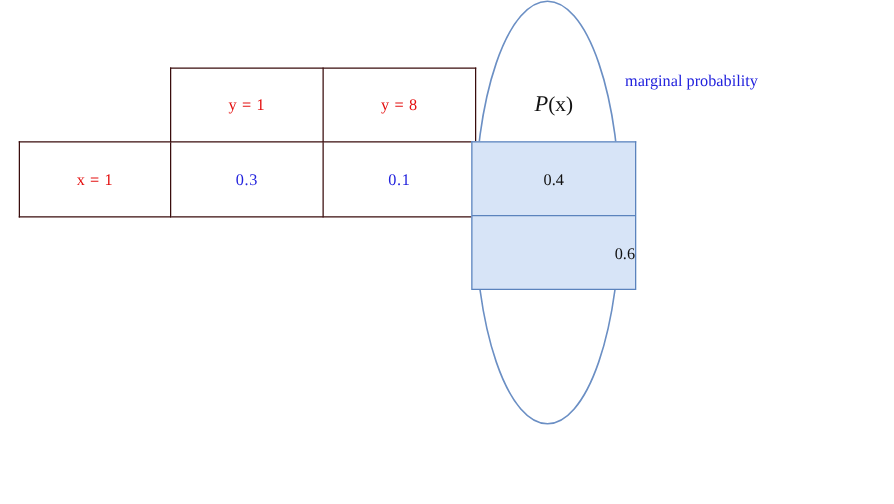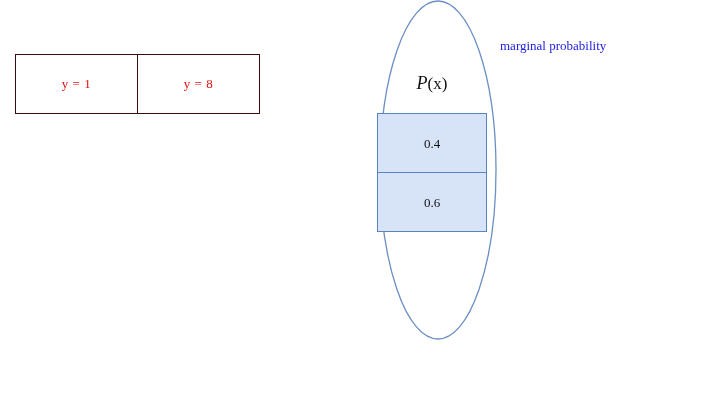--- a/index.html
+++ b/index.html
@@ -59,21 +59,21 @@
   .cell-prob {
     color: #2222dd;
     letter-spacing: 0.5px;
   }
 
   
   .marg-col {
     position: absolute;
     left: 377px;
     top: 54px;
-    width: 110px;
+    width: 132px;
   }
   .marg-head {
     height: 59px;
     line-height: 59px;
     text-align: center;
     color: #111111;
     font-size: 17px;
     background: transparent;
   }
   .marg-head .pvar {
@@ -91,27 +91,28 @@
     color: #111111;
     background: #d7e4f7;
     border: 1px solid #5b83bd;
     border-bottom: none;
     box-sizing: border-box;
   }
   .marg-cell:last-child {
     border-bottom: 1px solid #5b83bd;
     height: 60px;
     line-height: 60px;
+    text-align: right;
   }
 
   
   .annotation {
     position: absolute;
     left: 500px;
-    top: 38px;
+    top: 57px;
     color: #2222dd;
     font-size: 13px;
     white-space: nowrap;
   }
 </style>
 </head>
 <body>
 
 <div id="canvas">
 
@@ -119,20 +120,25 @@
     <ellipse cx="438" cy="170" rx="58" ry="169" fill="none" stroke="#6b8fc4" stroke-width="1.3"></ellipse>
   </svg>
 
   <table class="jtable">
     <tbody>
       <tr class="row-head">
         <td class="cell-blank"></td>
         <td class="cell-head col-val">y = 1</td>
         <td class="cell-head col-val">y = 8</td>
       </tr>
+      <tr class="row-body">
+        <td class="cell-rowlabel col-label">x = 1</td>
+        <td class="cell-prob col-val">0.3</td>
+        <td class="cell-prob col-val">0.1</td>
+      </tr>
     </tbody>
   </table>
 
   <div class="marg-col">
     <div class="marg-head"><span class="pvar">P</span><span class="pparen">(x)</span></div>
     <div class="marg-cell">0.4</div>
     <div class="marg-cell">0.6</div>
   </div>
 
   <div class="annotation">marginal probability</div>

